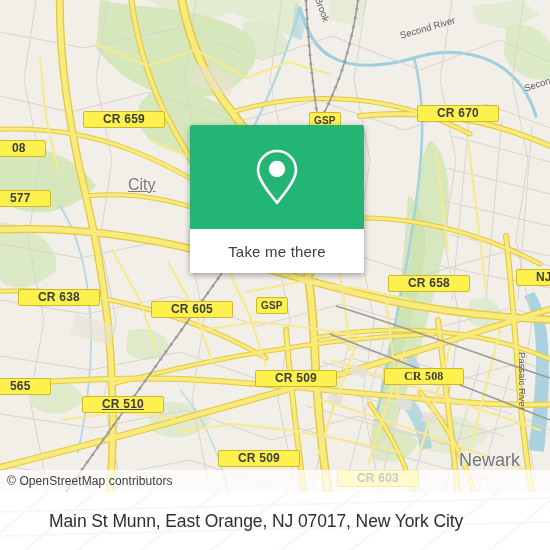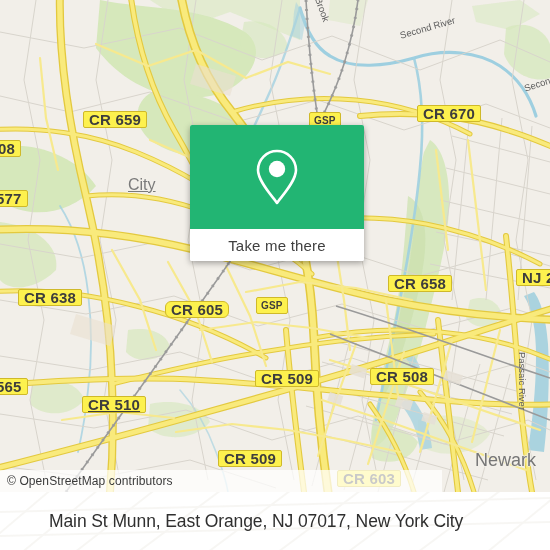--- a/index.html
+++ b/index.html
@@ -14,76 +14,76 @@
 
   
   .map{
     position:absolute;left:0;top:0;width:550px;height:492px;
     background:#f2efe9;
     overflow:hidden;
   }
   .map svg{position:absolute;left:0;top:0;}
 
   .attrib{
-    position:absolute;left:0;bottom:0;width:442px;height:22px;
+    position:absolute;left:0;bottom:0;width:550px;height:22px;
     background:rgba(255,255,255,0.72);
     font-size:12px;color:#3a3a3a;
     line-height:22px;padding-left:7px;box-sizing:border-box;
     letter-spacing:.1px;
   }
 
   
   .shield{
     position:absolute;
     background:#fdf14e;
     border:1px solid #cfb92a;
     border-radius:2px;
     color:#3d3d3d;
-    font-size:15px;
+    font-size:12px;
     font-weight:bold;
     line-height:15px;
     height:15px;
-    padding:0 5px;
+    padding:0 19px;
     white-space:nowrap;
     box-sizing:content-box;
     letter-spacing:.2px;
   }
   .shield.gsp{font-size:10px;padding:0 4px;}
 
   
   .place{
     position:absolute;
     color:#6b6b6b;
     white-space:nowrap;
     text-shadow:
       1px 0 1px #f2efe9,-1px 0 1px #f2efe9,
       0 1px 1px #f2efe9,0 -1px 1px #f2efe9;
     pointer-events:none;
   }
-  .place.big{font-size:18px;color:#767676;margin-left:16px;}
+  .place.big{font-size:18px;color:#767676;}
   .place.mid{font-size:16px;color:#7a7a7a;text-align:center;text-decoration:underline;}
   .water-label{
     position:absolute;
     font-size:9.5px;color:#5d5d5d;white-space:nowrap;
     font-style:normal;
   }
 
   
   .card{
     position:absolute;left:190px;top:125px;width:174px;
     box-shadow:0 2px 6px rgba(0,0,0,.35);
     border-radius:2px;overflow:hidden;
     background:#ffffff;
   }
   .card-head{
     height:104px;background:#22b573;
     display:flex;align-items:center;justify-content:center;
   }
   .card-foot{
-    height:32px;background:#ffffff;
+    height:44px;background:#ffffff;
     display:flex;align-items:center;justify-content:center;
     color:#3f3f3f;font-size:15px;letter-spacing:.2px;
   }
 
   
   .footer{
     position:absolute;left:0;top:492px;width:550px;height:58px;
     background:#ffffff;
     display:flex;align-items:center;
     overflow:hidden;
@@ -297,28 +297,28 @@
     <div class="water-label" style="left:523px;top:74px;transform:rotate(-18deg);">Second River</div>
     <div class="water-label" style="left:310px;top:4px;transform:rotate(70deg);">Brook</div>
     <div class="water-label" style="left:528px;top:352px;transform:rotate(90deg);transform-origin:left top;">Passaic River</div>
 
     <div class="shield" style="left:83px;top:111px;">CR 659</div>
     <div class="shield gsp" style="left:309px;top:112px;">GSP</div>
     <div class="shield" style="left:417px;top:105px;">CR 670</div>
     <div class="shield" style="left:-8px;top:140px;">08</div>
     <div class="shield" style="left:-10px;top:190px;">577</div>
     <div class="shield" style="left:18px;top:289px;">CR 638</div>
-    <div class="shield" style="left:165px;top:301px;border-radius:6px;">CR 605</div>
+    <div class="shield" style="left:151px;top:301px;">CR 605</div>
     <div class="shield gsp" style="left:256px;top:297px;">GSP</div>
     <div class="shield" style="left:388px;top:275px;">CR 658</div>
     <div class="shield" style="left:516px;top:269px;">NJ 21</div>
     <div class="shield" style="left:-10px;top:378px;">565</div>
     <div class="shield" style="left:82px;top:396px;text-decoration:underline;">CR 510</div>
     <div class="shield" style="left:255px;top:370px;">CR 509</div>
-    <div class="shield" style="left:370px;top:368px;">CR 508</div>
+    <div class="shield" style="left:384px;top:368px;font-family:Liberation Serif, serif;">CR 508</div>
     <div class="shield" style="left:218px;top:450px;">CR 509</div>
     <div class="shield" style="left:337px;top:470px;">CR 603</div>
 
     <div class="attrib">© OpenStreetMap contributors</div>
   </div>
 
   <div class="card">
     <div class="card-head">
       <svg width="46" height="60" viewBox="0 0 46 60">
         <path d="M23 4 C12.5 4 4 12.5 4 23 C4 34.5 19 50 23 56 C27 50 42 34.5 42 23 C42 12.5 33.5 4 23 4 Z" fill="none" stroke="#ffffff" stroke-width="2.6" stroke-linejoin="round"></path>

